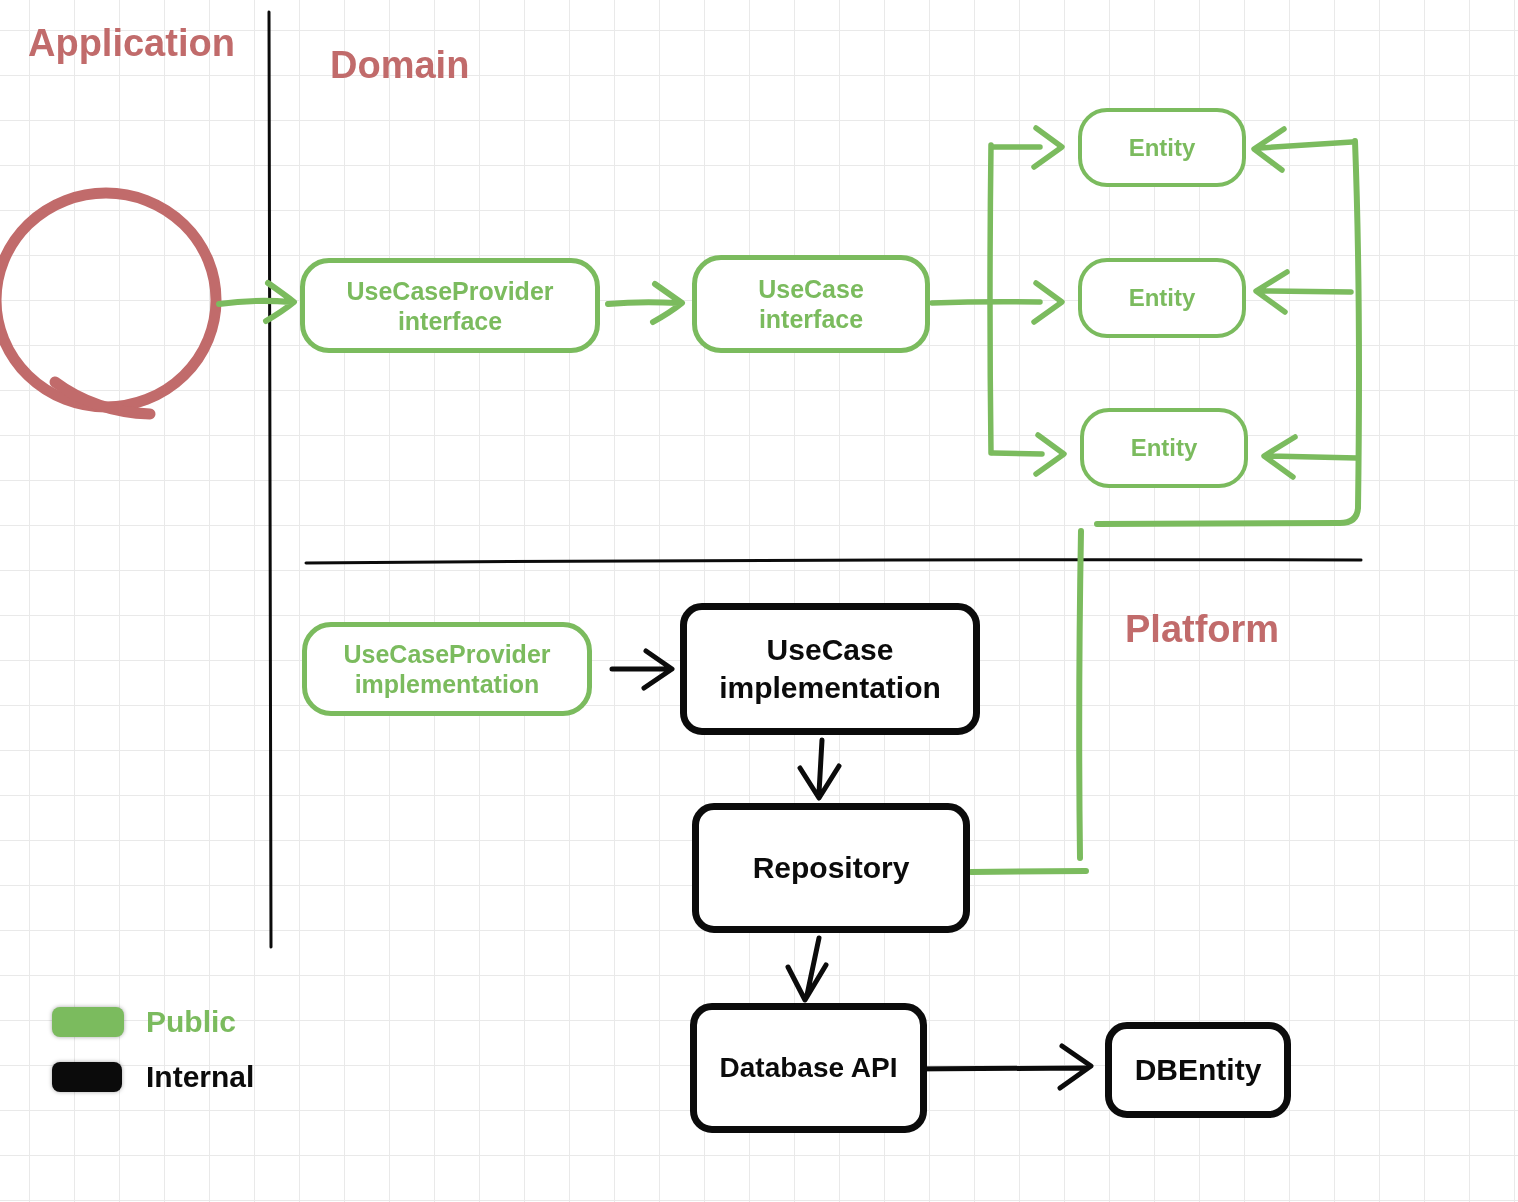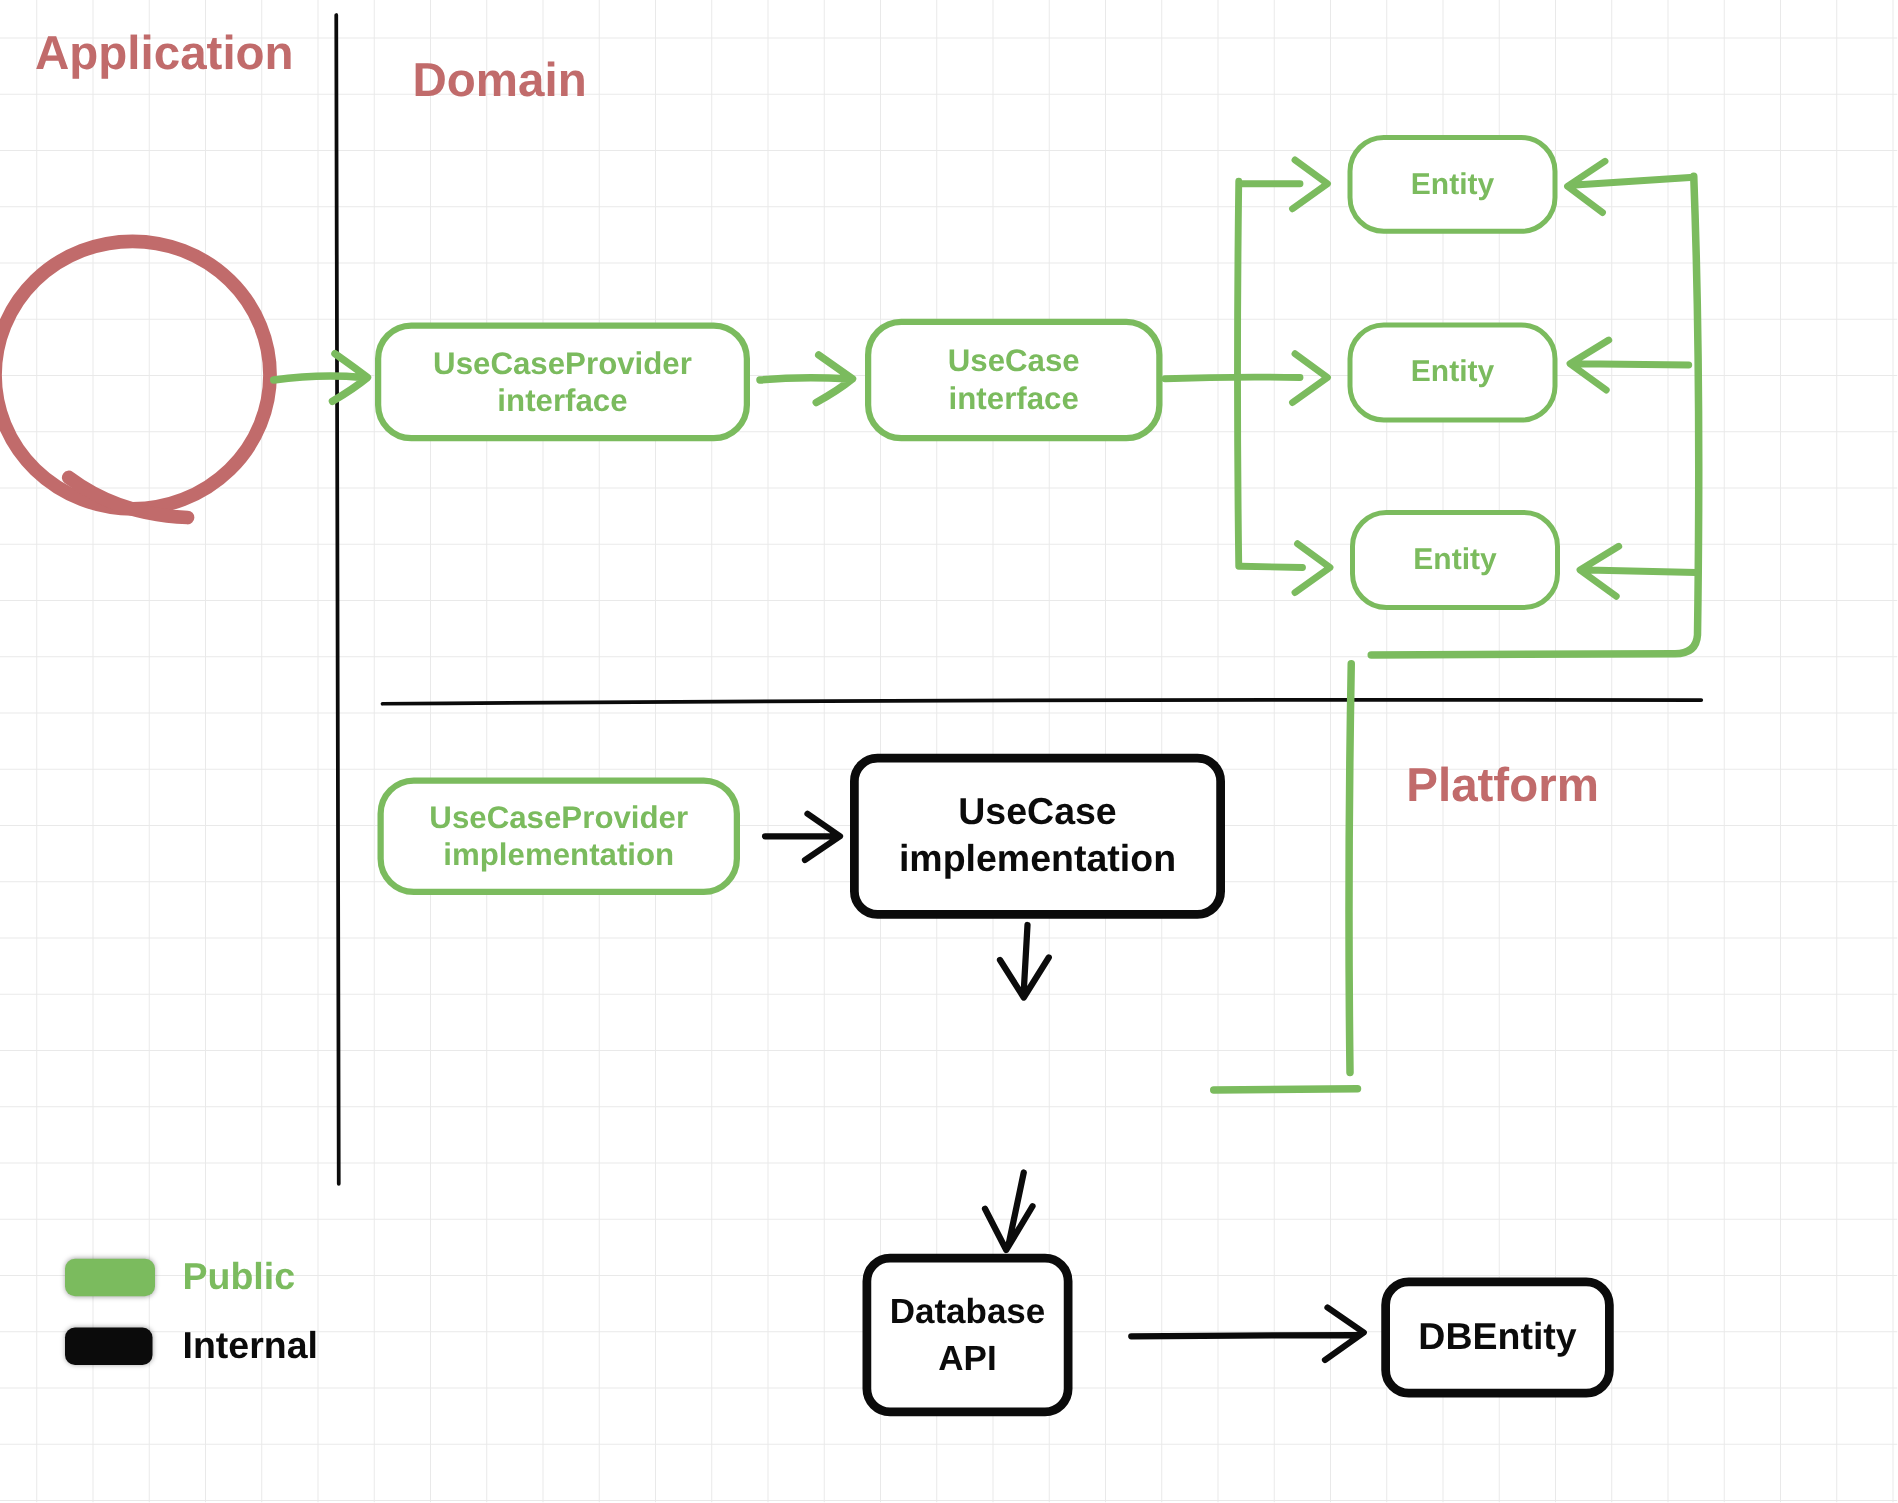--- a/index.html
+++ b/index.html
@@ -96,21 +96,22 @@
   <div class="box green" style="left:692px;top:255px;width:238px;height:98px;">UseCase
 interface</div>
   <div class="box green small" style="left:1078px;top:108px;width:168px;height:79px;border-width:4px;">Entity</div>
   <div class="box green small" style="left:1078px;top:258px;width:168px;height:80px;border-width:4px;">Entity</div>
   <div class="box green small" style="left:1080px;top:408px;width:168px;height:80px;border-width:4px;">Entity</div>
   <div class="box green" style="left:302px;top:622px;width:290px;height:94px;">UseCaseProvider
 implementation</div>
 
   <div class="box black" style="left:680px;top:603px;width:300px;height:132px;">UseCase
 implementation</div>
-  <div class="box black" style="left:690px;top:1003px;width:168px;height:130px;font-size:28px;">Database API</div>
+  <div class="box black" style="left:692px;top:803px;width:278px;height:130px;">Repository</div>
+  <div class="box black" style="left:690px;top:1003px;width:237px;height:130px;font-size:28px;">Database API</div>
   <div class="box black" style="left:1105px;top:1022px;width:186px;height:96px;">DBEntity</div>
 
   <div class="swatch public"></div>
   <div class="legend-label public">Public</div>
   <div class="swatch internal"></div>
   <div class="legend-label internal">Internal</div>
 
 </div>
 
 </body></html>

